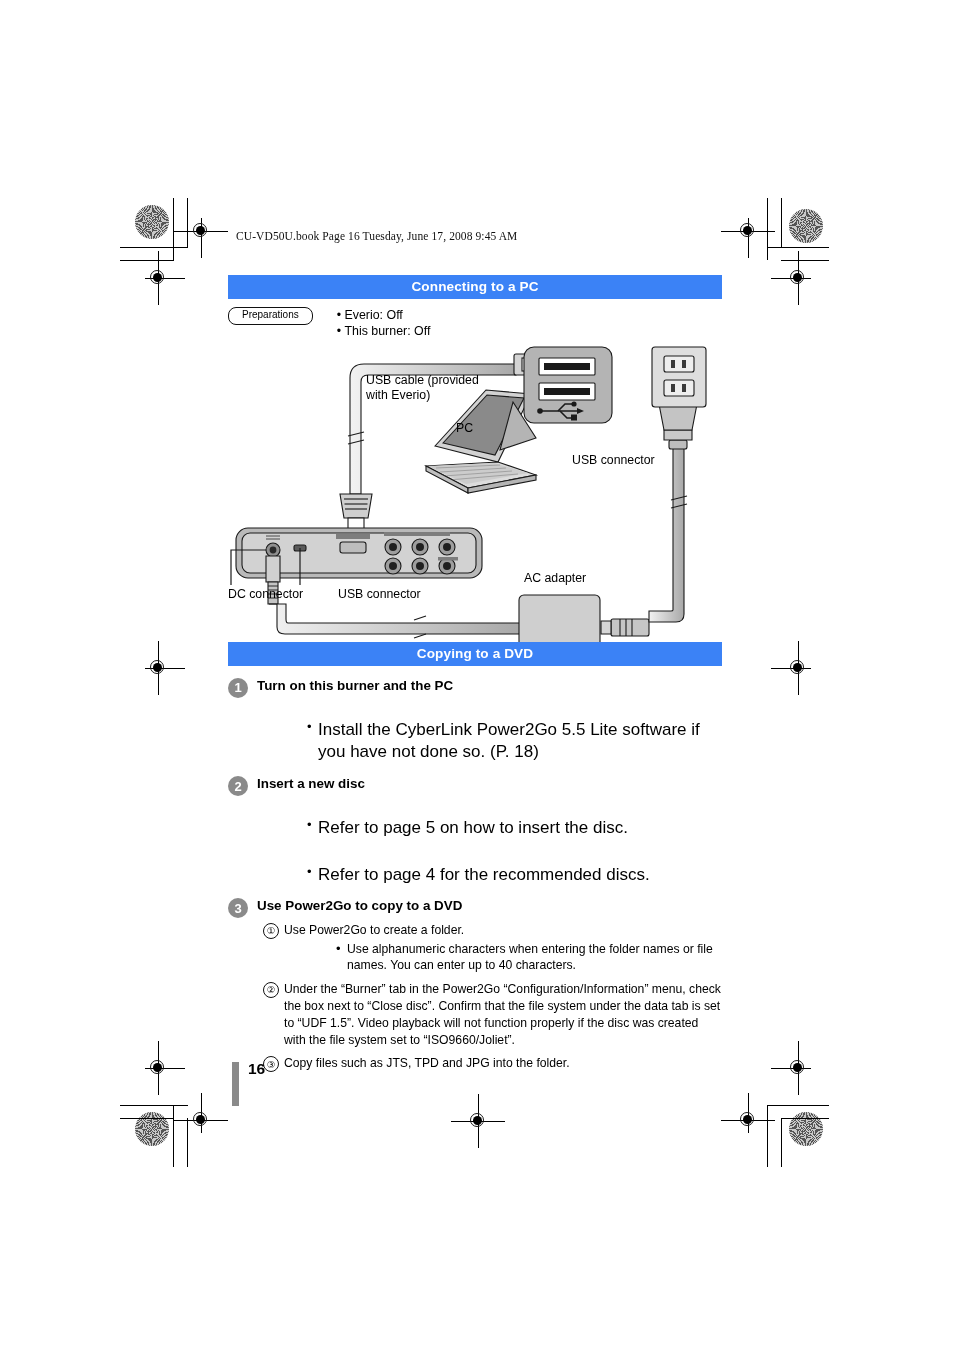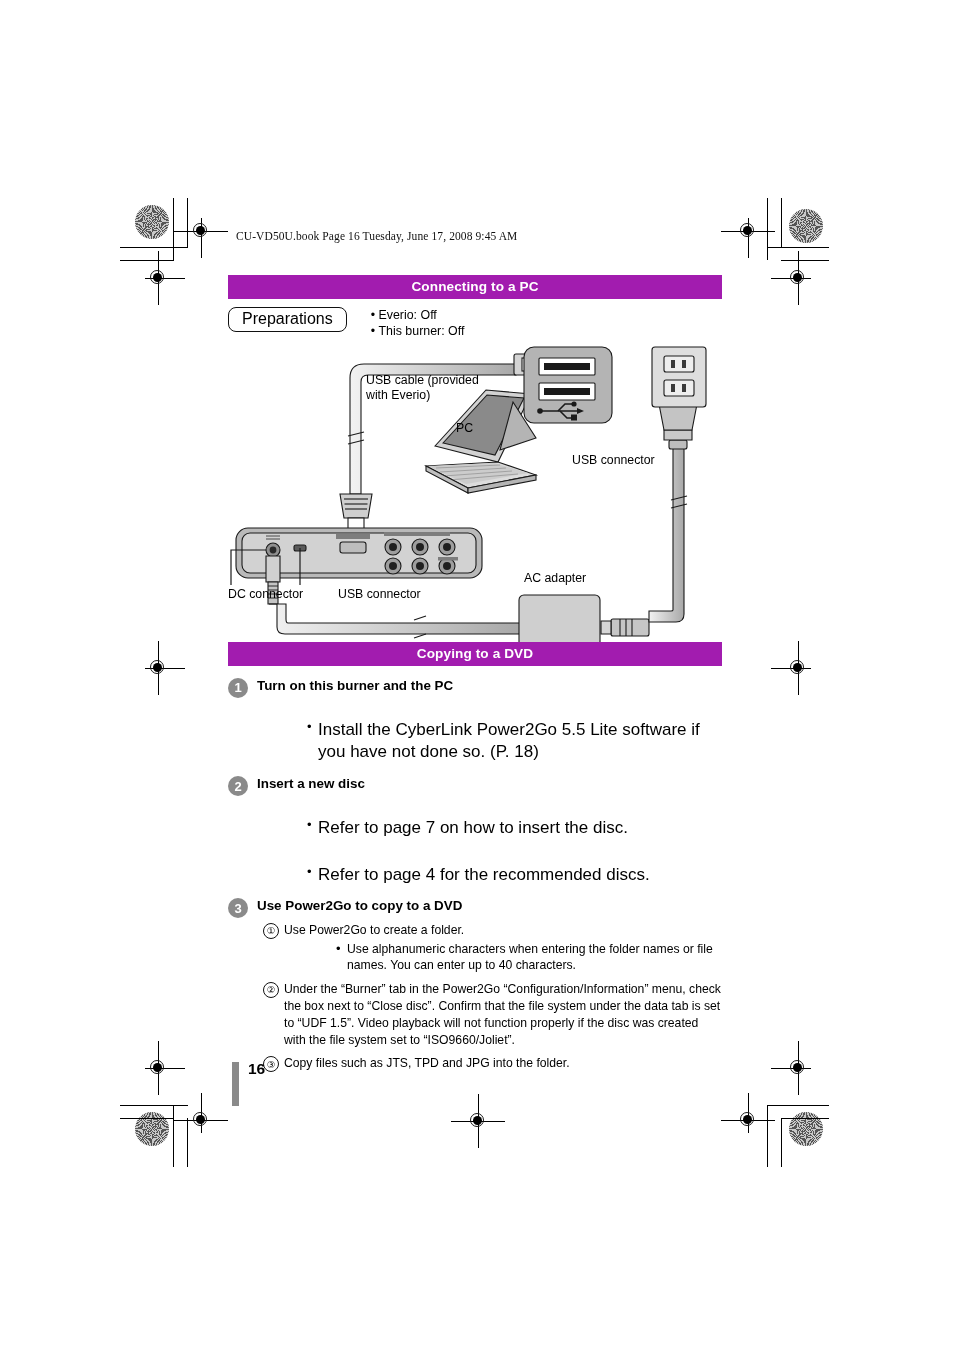--- a/index.html
+++ b/index.html
@@ -29,26 +29,26 @@
 
   
   .runhead{position:absolute;font-family:"Liberation Serif", serif;
       font-size:11.5px;color:#111;white-space:nowrap;letter-spacing:.1px;}
 
   
   .content{position:absolute;left:228px;top:275px;width:494px;}
   h1.title{font-size:30px;font-weight:bold;margin:0 0 12px 0;letter-spacing:-.4px;line-height:1.05;}
   p.intro{font-size:12.4px;line-height:1.32;margin:0 0 14px 0;}
 
-  .sectionbar{background:#a21caf;color:#fff;text-align:center;
+  .sectionbar{background:#3b82f6;color:#fff;text-align:center;
       font-size:13.6px;font-weight:bold;padding:4px 0 5px 0;letter-spacing:.1px;}
 
   .prep-row{display:flex;align-items:flex-start;margin-top:8px;}
   .prep-pill{border:1.4px solid #111;border-radius:8px;
-      font-size:16px;padding:1px 13px 2px 13px;white-space:nowrap;line-height:1.25;}
+      font-size:10px;padding:1px 13px 2px 13px;white-space:nowrap;line-height:1.25;}
   .prep-list{margin-left:24px;font-size:12.4px;line-height:1.28;padding-top:1px;}
   .prep-list div{white-space:nowrap;}
 
   .figure{position:relative;width:494px;height:300px;margin-top:2px;}
   .figure svg{position:absolute;left:0;top:0;}
 
   .steps{margin-top:10px;}
   .step{position:relative;padding-left:29px;margin-top:12px;}
   .stepnum{position:absolute;left:0;top:0px;width:20px;height:20px;border-radius:50%;
       background:#8a8a8a;color:#fff;font-size:13px;font-weight:bold;
@@ -372,21 +372,21 @@
         <div class="stephead">Turn on this burner and the PC</div>
         <ul class="bullets">
           <li>Install the CyberLink Power2Go 5.5 Lite software if you have not done so. (P. 18)</li>
         </ul>
       </div>
 
       <div class="step">
         <div class="stepnum">2</div>
         <div class="stephead">Insert a new disc</div>
         <ul class="bullets">
-          <li>Refer to page 7 on how to insert the disc.</li>
+          <li>Refer to page 5 on how to insert the disc.</li>
           <li>Refer to page 4 for the recommended discs.</li>
         </ul>
       </div>
 
       <div class="step">
         <div class="stepnum">3</div>
         <div class="stephead">Use Power2Go to copy to a DVD</div>
         <div class="subs">
 
           <div class="sub">

